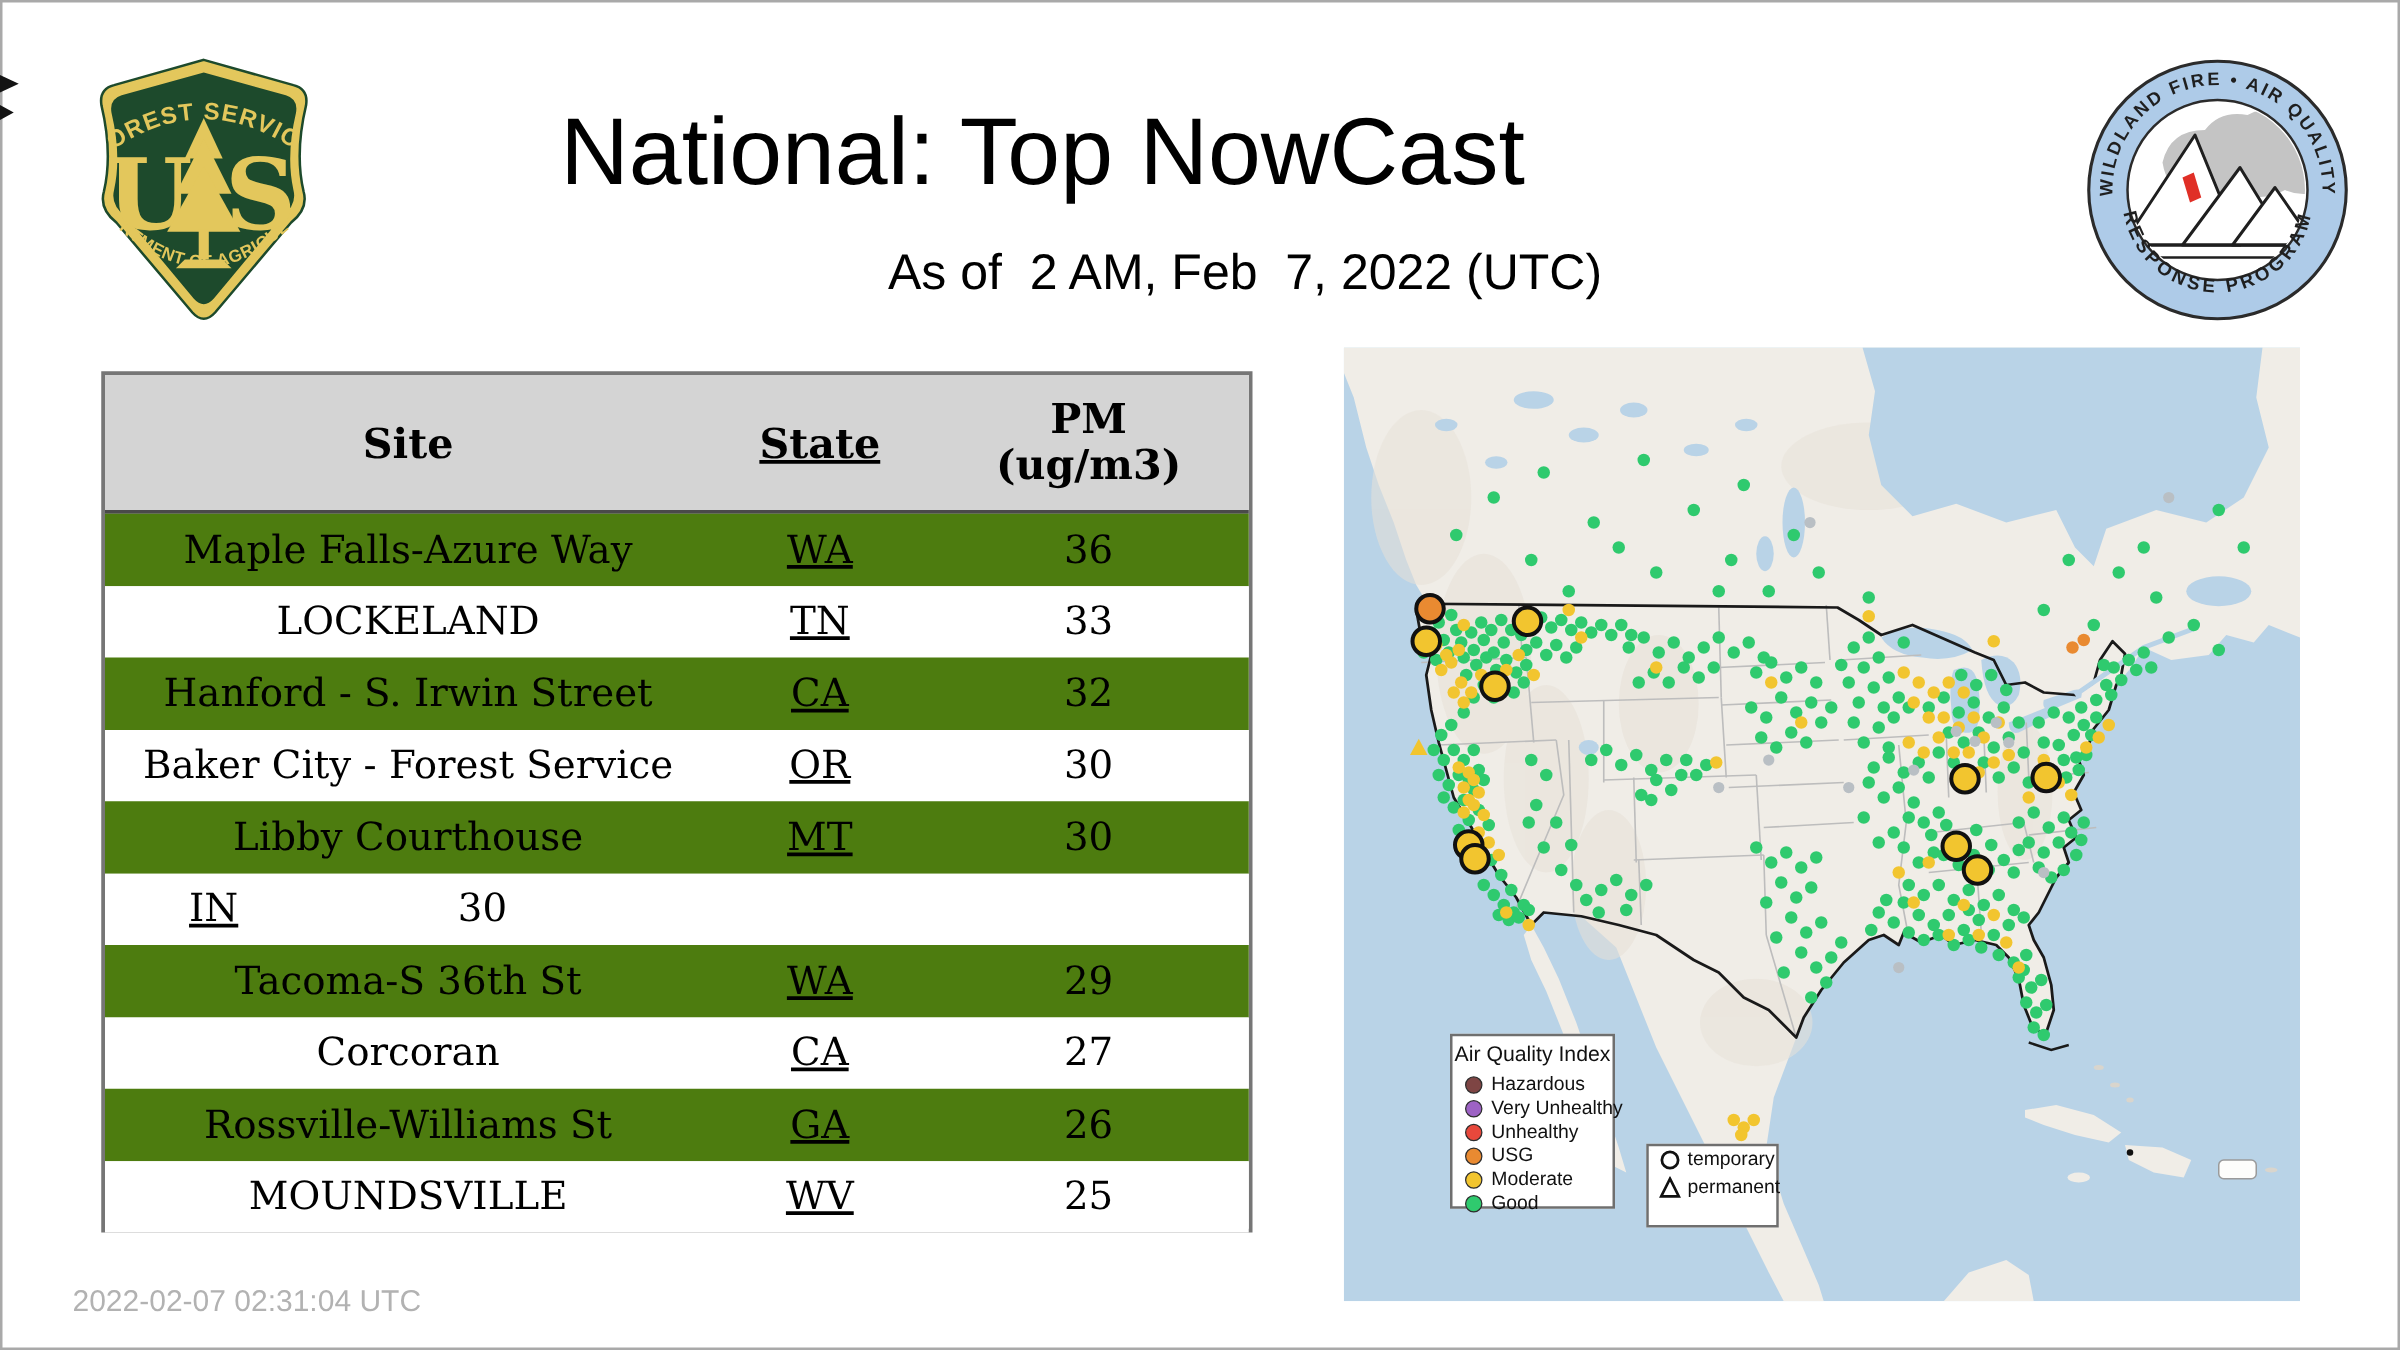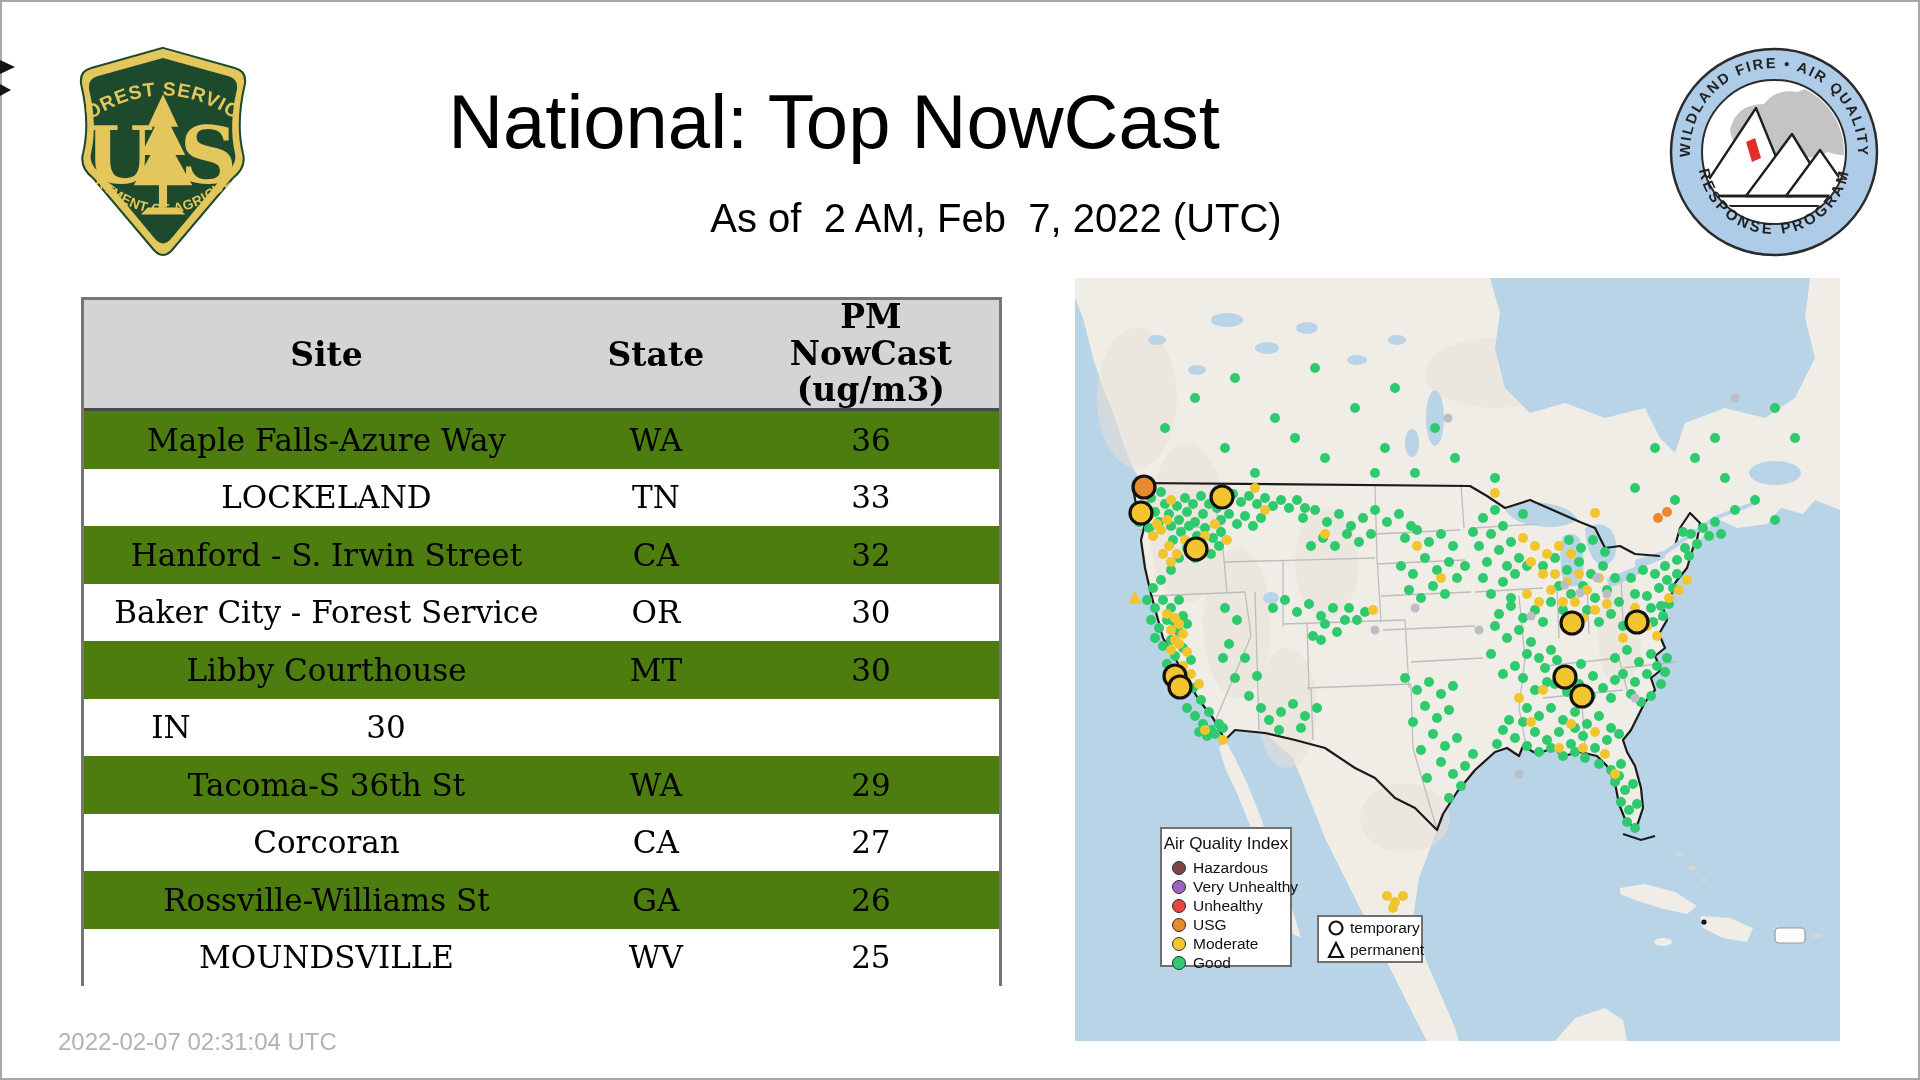--- a/index.html
+++ b/index.html
@@ -20,38 +20,38 @@
   .nowcast-table{position:absolute;left:81px;top:297px;width:921px;height:689px;
                  border:3px solid #767676;box-sizing:border-box;
                  font-family:"DejaVu Serif","Liberation Serif",serif;}
   .thead{height:108px;background:#d4d4d4;border-bottom:3px solid #4a4a4a;
          display:flex;align-items:center;font-weight:bold;font-size:33px;}
   .tbody{display:flex;flex-direction:column;}
   .tr{display:flex;align-items:center;height:57.5px;font-size:31px;}
   .tr.odd{background:#4d7c0f;justify-content:space-between;}
   .tr.even{background:#ffffff;}
   .c1{width:53%;text-align:center;}
-  .c2{width:19%;text-align:center;}
+  .c2{width:19%;text-align:center;text-decoration:underline;}
   .c3{width:28%;text-align:center;}
   .hdr3{line-height:1.12;}
 
   .timestamp{position:absolute;left:58px;top:1028px;font-size:24px;color:#b2b2b2;}
 
   
   .map-wrap{position:absolute;left:1075px;top:278px;width:765px;height:763px;}
   .map-wrap svg{display:block;}
   .legend-box{position:absolute;left:85px;top:549px;width:132px;height:140px;
               background:#fff;border:2px solid #6f6f6f;box-sizing:border-box;z-index:5;}
   .legend-title{font-size:17px;text-align:center;margin-top:5px;color:#111;}
   .legend-items{margin:4px 0 16px 10px;}
   .legend-item{display:flex;align-items:center;height:19px;}
   .legend-swatch{width:14px;height:14px;border-radius:50%;border:1.8px solid #2d2d2d;
                  box-sizing:border-box;margin-right:7px;flex:none;}
   .legend-label{font-size:15.5px;color:#111;white-space:nowrap;}
-  .mlegend-box{position:absolute;left:242px;top:637px;width:106px;height:48px;
+  .mlegend-box{position:absolute;left:242px;top:637px;width:106px;height:67px;
                background:#fff;border:2px solid #6f6f6f;box-sizing:border-box;z-index:5;}
   .mlegend-item{display:flex;align-items:center;height:22px;margin-left:8px;}
   .mlegend-glyph{width:18px;height:18px;flex:none;margin-right:5px;}
   .mlegend-label{font-size:15.5px;color:#111;}
 </style>
 </head>
 <body>
 
 <div class="page-border"></div>
 
@@ -115,21 +115,20 @@
 
 <div class="title">National: Top NowCast</div>
 <div class="subtitle">As of  2 AM, Feb  7, 2022 (UTC)</div>
 
 <div class="nowcast-table">
   <div class="thead">
     <div class="c1">Site</div>
     <div class="c2">State</div>
     <div class="c3 hdr3" id="pmHeader">
         <div>PM</div>
-        <div>NowCast</div>
         <div>(ug/m3)</div>
       </div>
   </div>
   <div class="tbody" id="tableBody">
       <div class="tr odd">
         <div class="c1">Maple Falls-Azure Way</div>
         <div class="c2">WA</div>
         <div class="c3">36</div>
       </div>
       <div class="tr even">

